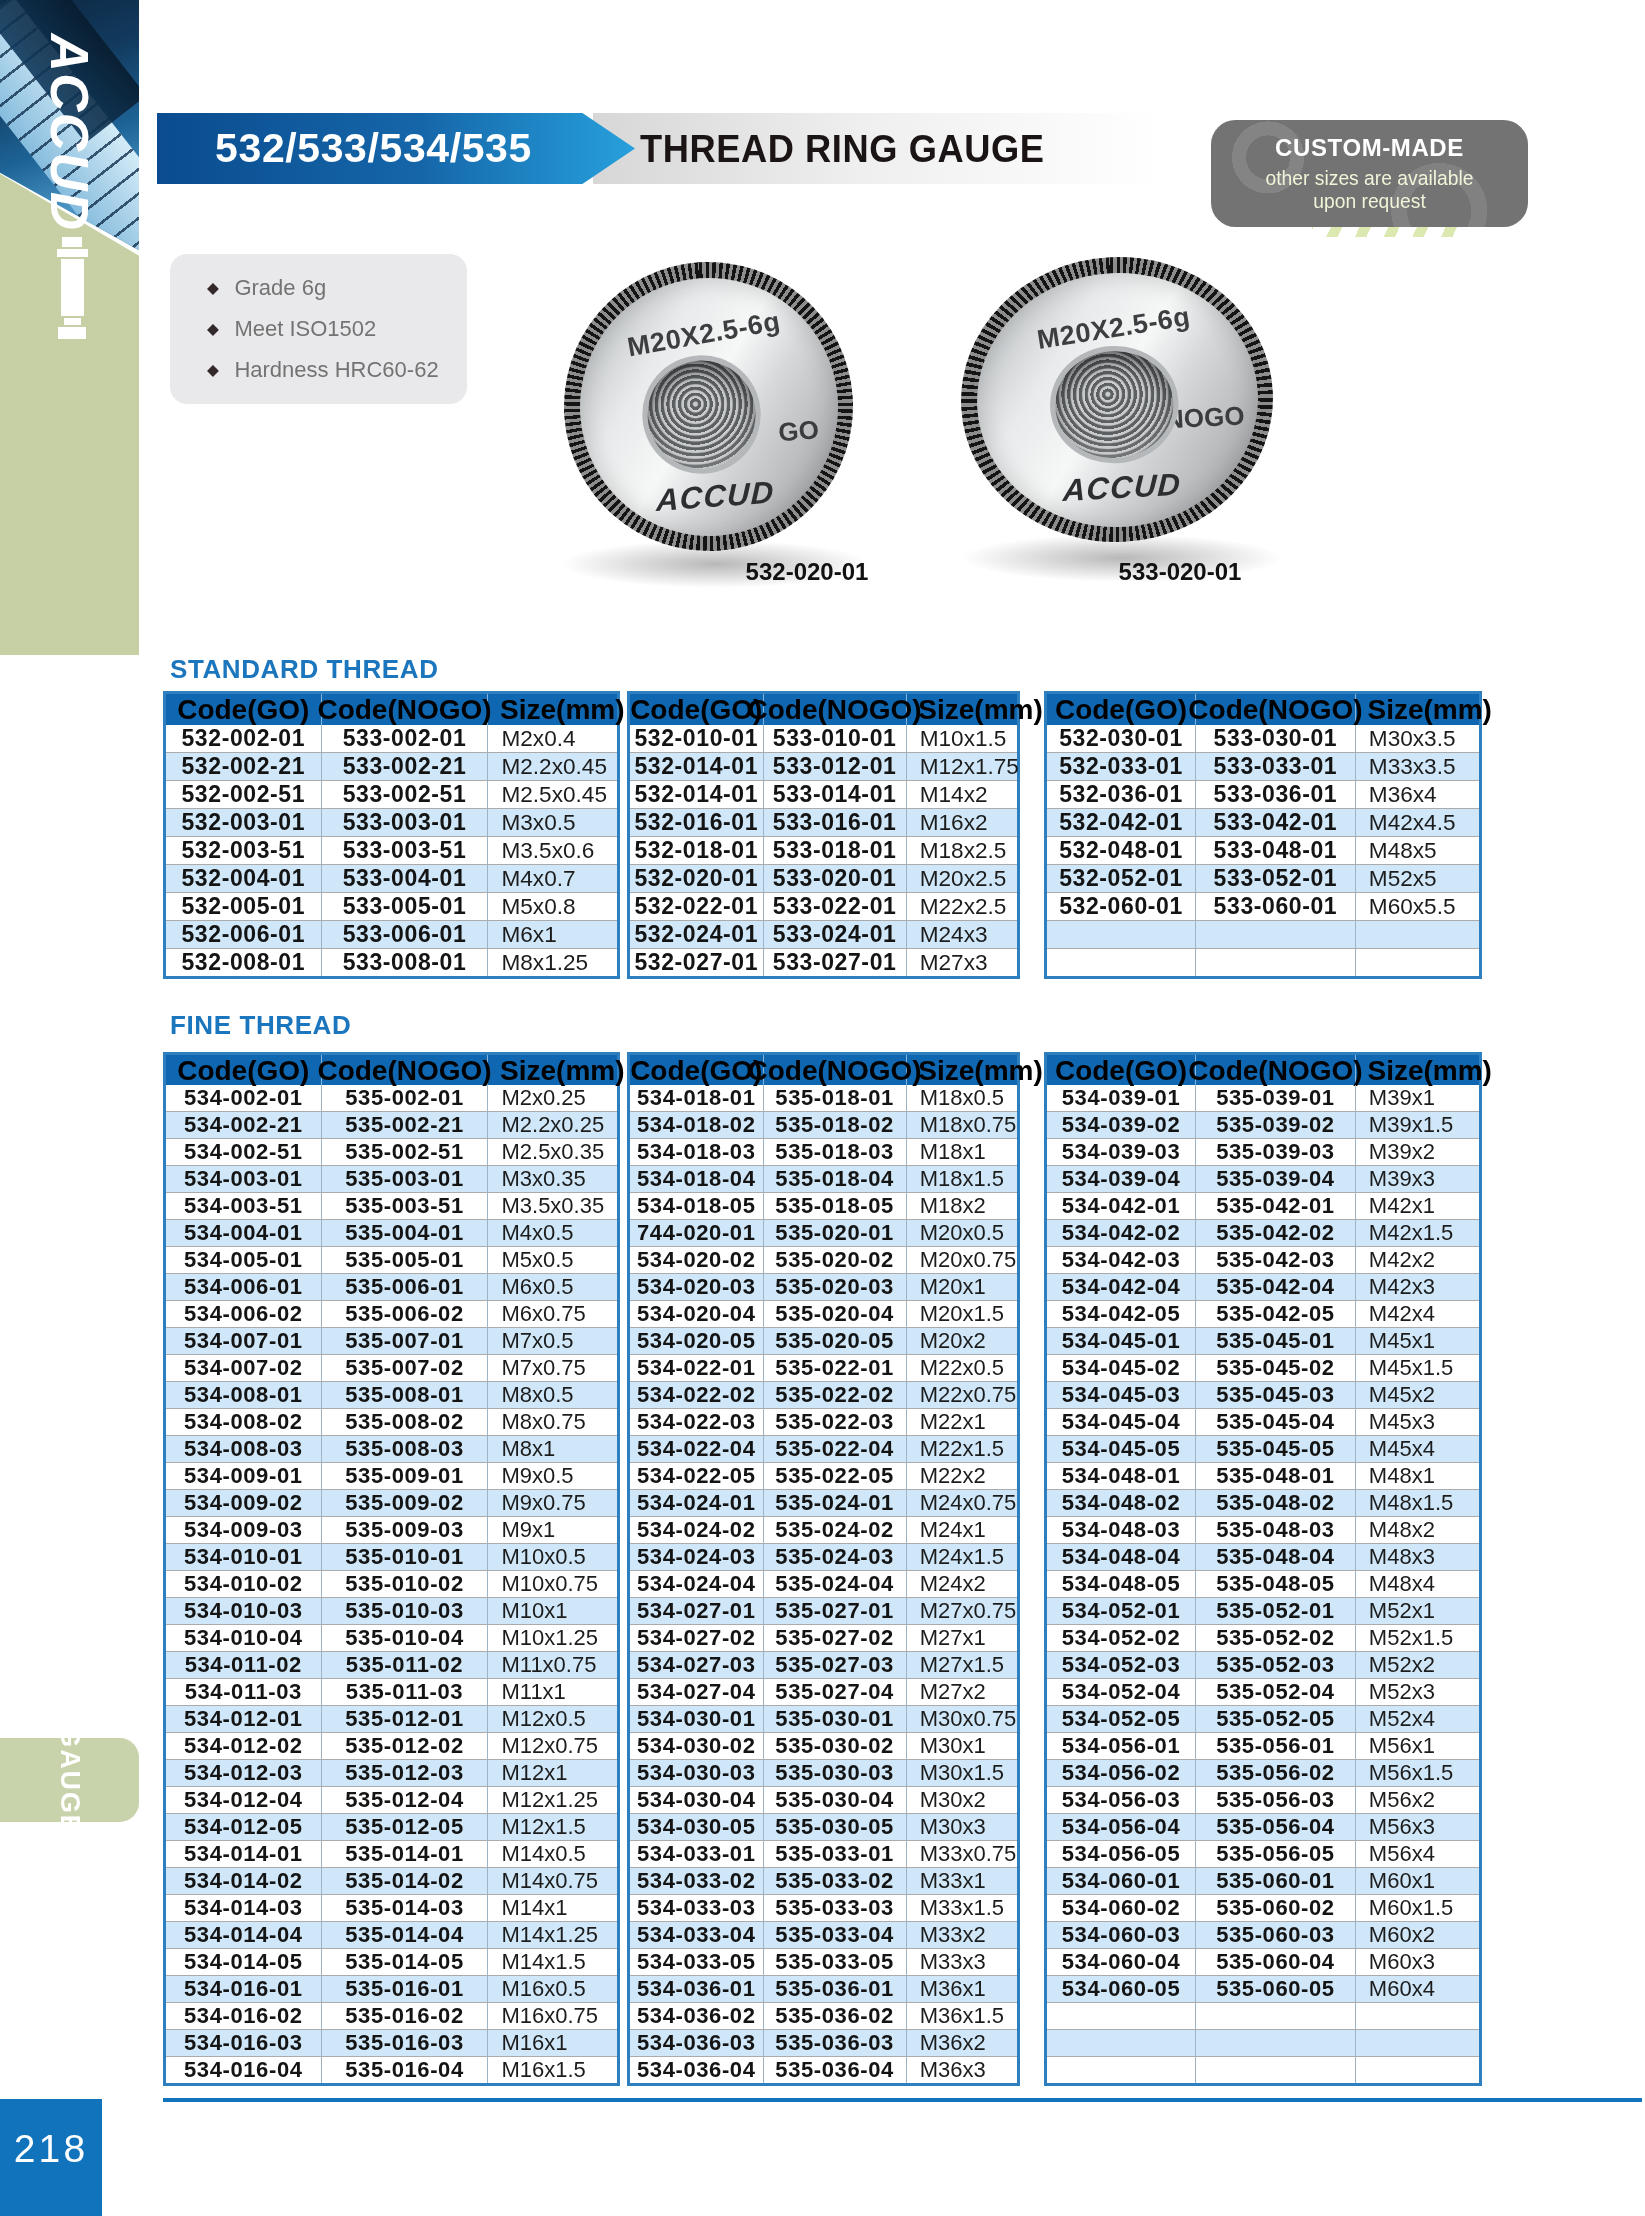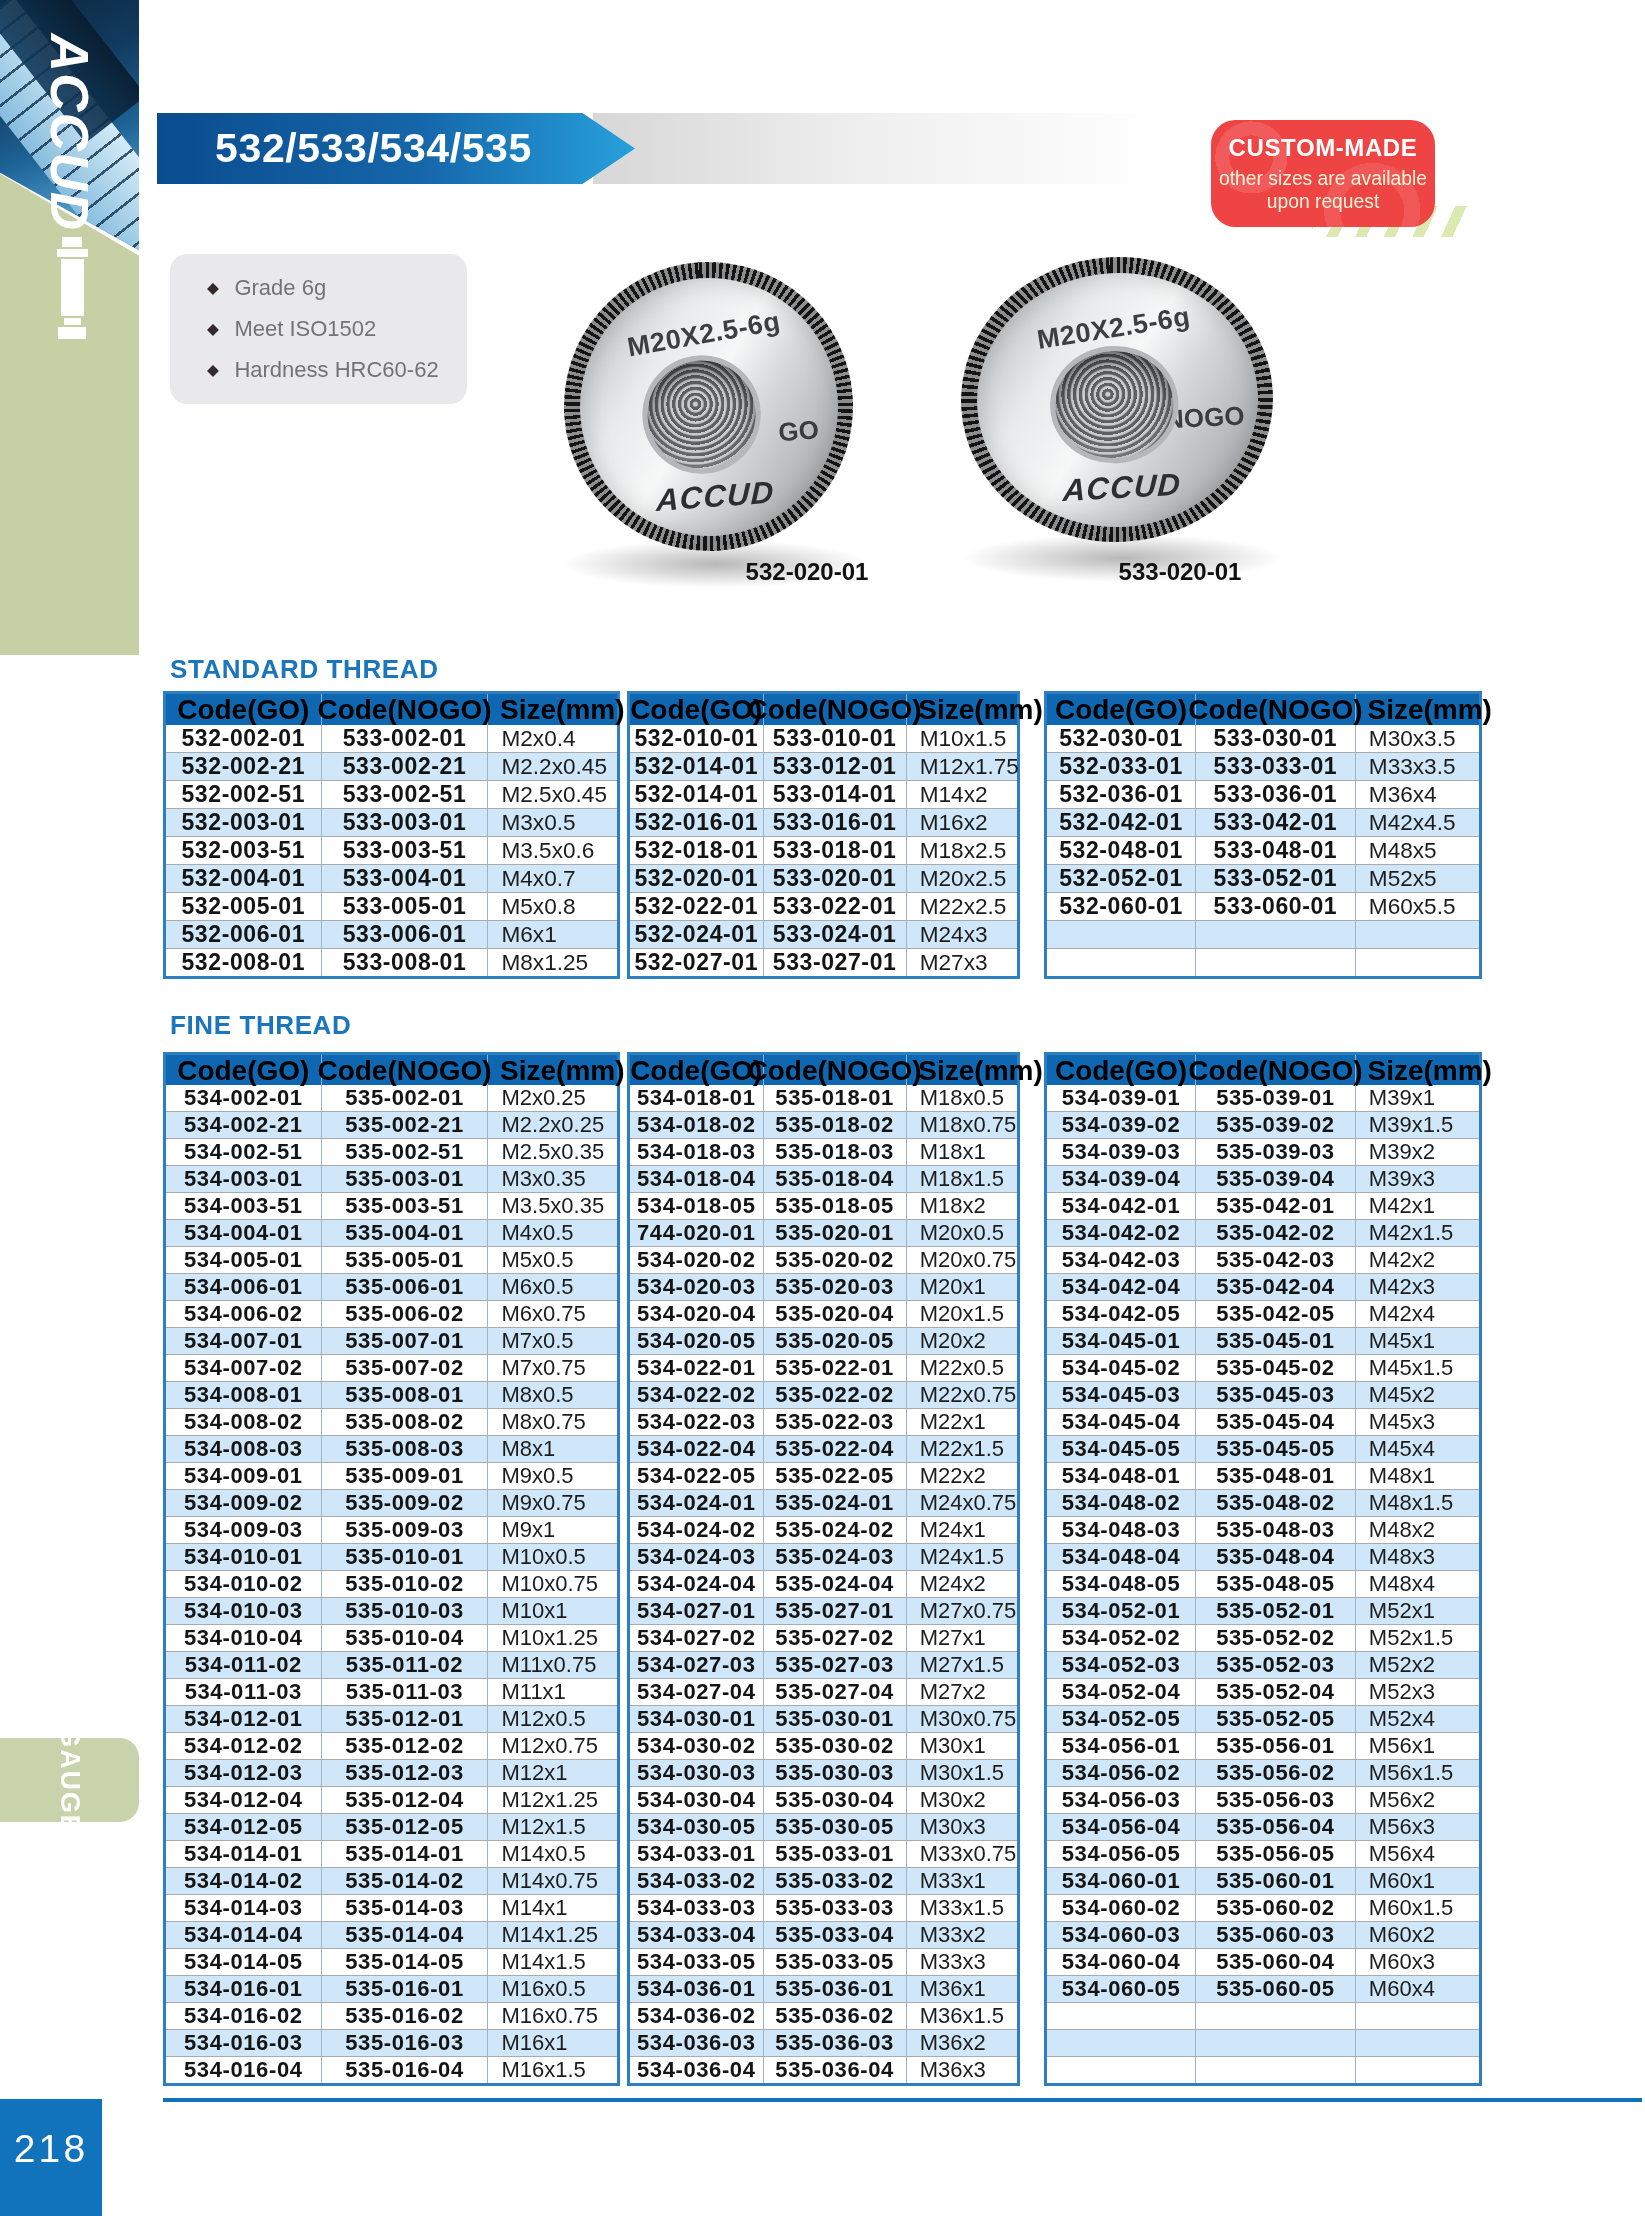--- a/index.html
+++ b/index.html
@@ -45,21 +45,21 @@
     background:linear-gradient(90deg,#0a4c8f 0%,#1566a9 55%,#27a0dc 100%);
     display:flex;align-items:center;justify-content:center;}
   .banner-arrow span{color:#fff;font-size:41px;font-weight:bold;letter-spacing:0.6px;padding-right:45px;}
   .page-title{position:absolute;left:640px;top:113px;height:71px;display:flex;align-items:center;z-index:2;}
   .page-title span{font-size:39px;font-weight:800;color:#1a1415;transform:scaleX(.93);
     transform-origin:left center;letter-spacing:0.6px;white-space:nowrap;}
 
   
   .wm-stripes{position:absolute;left:1312px;top:206px;width:158px;height:31px;opacity:.85;z-index:0;
     background:repeating-linear-gradient(115deg,#d5e5a3 0 10.3px,rgba(0,0,0,0) 10.3px 26px);}
-  .badge{position:absolute;left:1211px;top:120px;width:224px;height:107px;background:#ef4444;
+  .badge{position:absolute;left:1211px;top:120px;width:317px;height:107px;background:#737373;
     border-radius:24.5px;z-index:1;text-align:center;overflow:hidden;}
   .badge::before{content:'';position:absolute;inset:0;
     background:radial-gradient(circle at 18% 35%,rgba(0,0,0,0) 22px,rgba(255,255,255,.12) 22px,rgba(255,255,255,.12) 36px,rgba(0,0,0,0) 36px),
                radial-gradient(circle at 72% 85%,rgba(0,0,0,0) 32px,rgba(255,255,255,.10) 32px,rgba(255,255,255,.10) 48px,rgba(0,0,0,0) 48px);}
   .badge .b-title{position:relative;margin-top:14px;color:#ffffff;font-size:24px;font-weight:bold;letter-spacing:0.6px;}
   .badge .b-sub{position:relative;color:#eef5d8;font-size:19.3px;line-height:23px;margin-top:5.2px;}
 
   
   .features{position:absolute;left:170px;top:254px;width:297px;height:150px;background:#e9e9eb;
     border-radius:17px;display:flex;flex-direction:column;justify-content:space-evenly;
@@ -152,20 +152,23 @@
   </div>
   <div class="page-block">
     <span>218</span>
   </div>
   <div class="footer-line"></div>
 
   <div class="banner-strip"></div>
   <div class="banner-arrow">
     <span>532/533/534/535</span>
   </div>
+  <div class="page-title">
+    <span>THREAD RING GAUGE</span>
+  </div>
 
   <div class="wm-stripes"></div>
   <div class="badge">
     <div class="b-title">CUSTOM-MADE</div>
     <div class="b-sub">
       <span>other sizes are available</span><br>
       <span>upon request</span>
     </div>
   </div>
 

